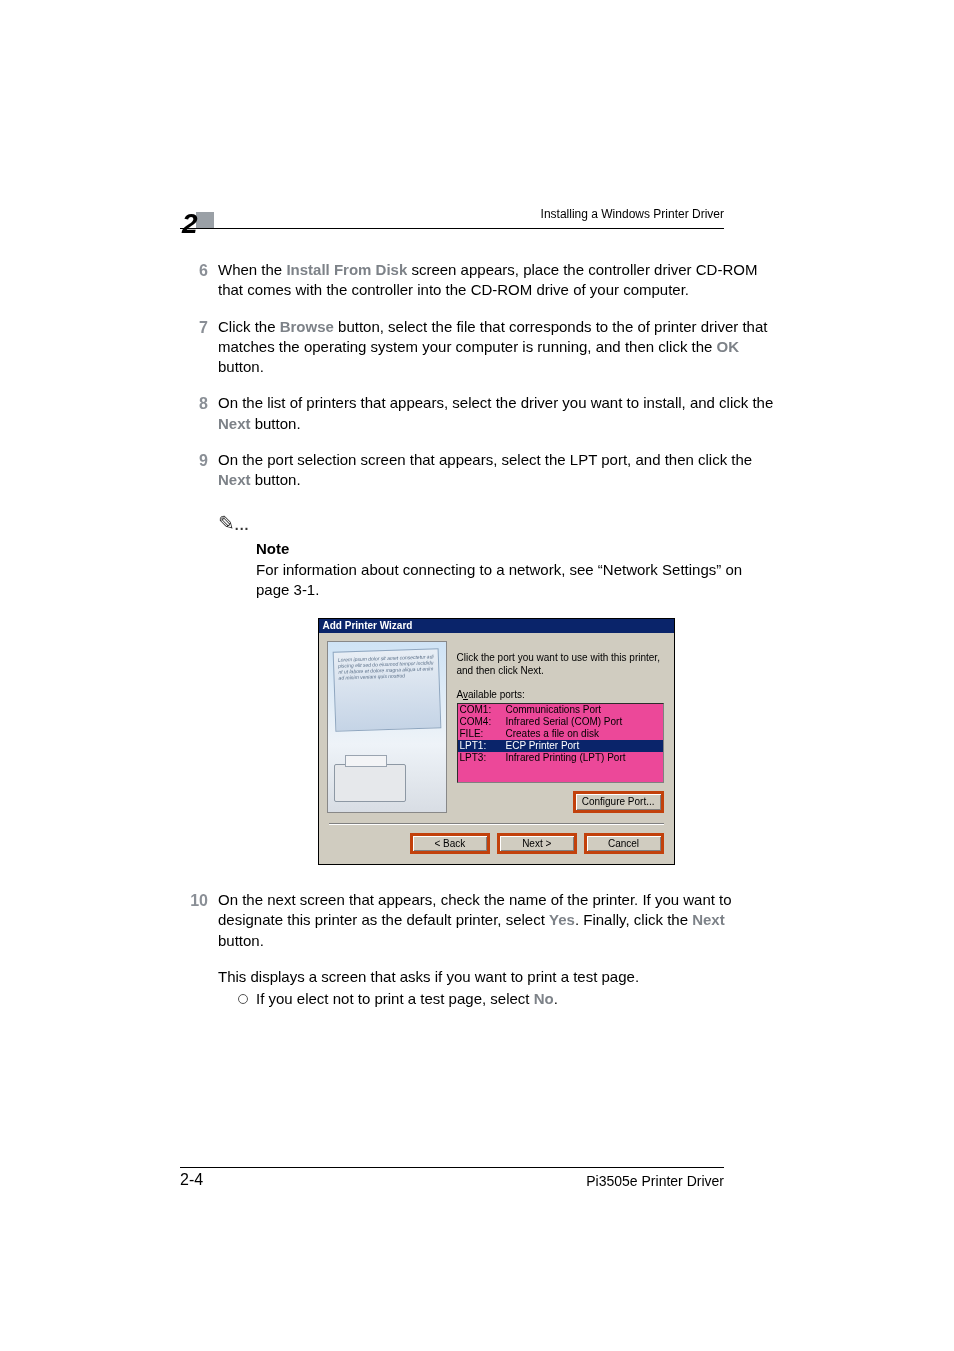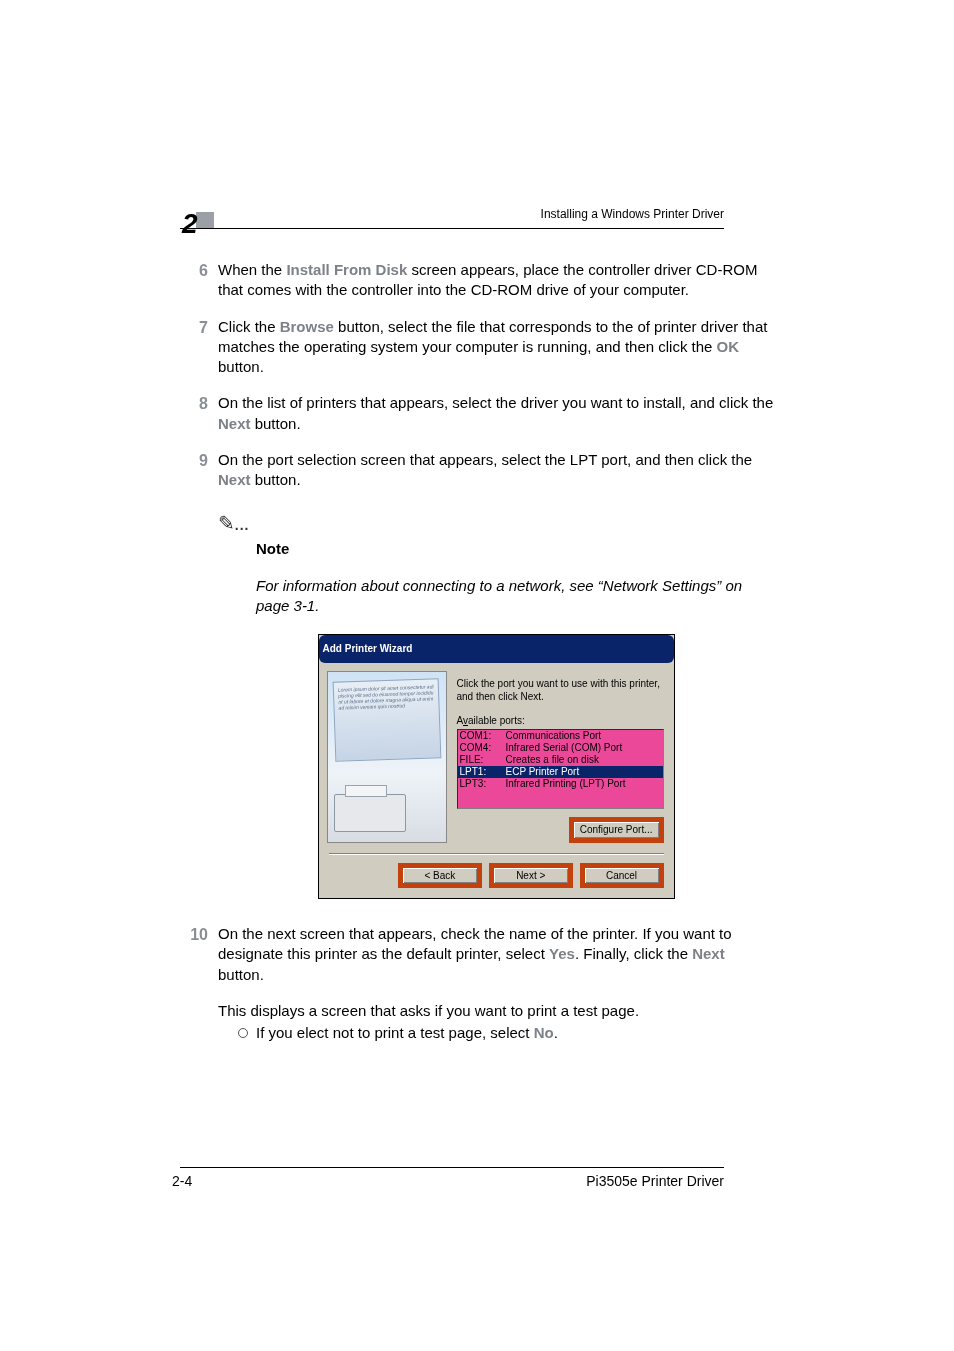--- a/index.html
+++ b/index.html
@@ -82,43 +82,40 @@
     font-size: 20px;
     color: #333;
     margin-bottom: 2px;
     font-family: "Segoe UI Symbol", sans-serif;
   }
   .note-label {
     font-weight: bold;
     margin-left: 38px;
   }
   .note-body {
-    font-style: italic;
     margin-left: 38px;
-    margin-top: 16px;
   }
   .dialog-wrap {
     margin: 10px 0 25px 38px;
   }
   .dialog {
     width: 355px;
     margin: 0 auto;
     background: #d0ccc0;
     border: 1px solid #000;
     font-family: "MS Sans Serif", Tahoma, sans-serif;
     font-size: 10px;
     color: #000;
   }
   .titlebar {
     background: linear-gradient(#0a246a, #0a246a);
     color: #fff;
-    padding: 7px 4px;
+    padding: 0 4px;
     font-weight: bold;
     font-size: 10px;
-    border-radius: 6px;
   }
   .dialog-body {
     display: flex;
     padding: 8px 10px 4px 8px;
     background: #d0ccc0;
   }
   .wiz-left {
     width: 118px;
     height: 170px;
     background: linear-gradient(180deg, #cfe3f5 0%, #eef3f8 60%, #d8dde4 100%);
@@ -189,21 +186,21 @@
   .lr-col2 { flex:1; }
   .cfg-row {
     text-align:right;
     margin-top:8px;
   }
   .win-btn {
     display:inline-block;
     min-width: 72px;
     padding: 1px 6px;
     background:#d0ccc0;
-    border: 5px solid #c2410c;
+    border: 3px solid #c2410c;
     box-shadow: inset 1px 1px 0 #fff, inset -1px -1px 0 #808080;
     font-size:10px;
     text-align:center;
   }
   .dialog hr {
     margin: 6px 10px 0 10px;
     border:none;
     border-top:1px solid #808080;
     border-bottom:1px solid #fff;
   }
@@ -230,23 +227,23 @@
     border-radius:50%;
   }
   .footer-rule {
     position:absolute;
     left: 180px; right: 230px;
     bottom: 183px;
     border-top:1px solid #000;
   }
   .page-foot-left {
     position:absolute;
-    left:172px;
+    left:180px;
     bottom: 160px;
-    font-size:14px;
+    font-size:16px;
   }
   .page-foot-right {
     position:absolute;
     right:230px;
     bottom: 160px;
     font-size:14px;
   }
 </style>
 </head>
 <body>

